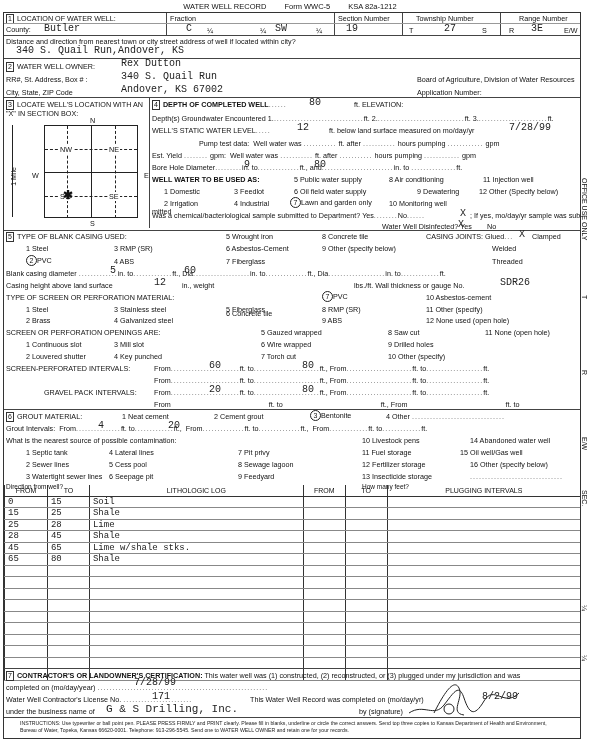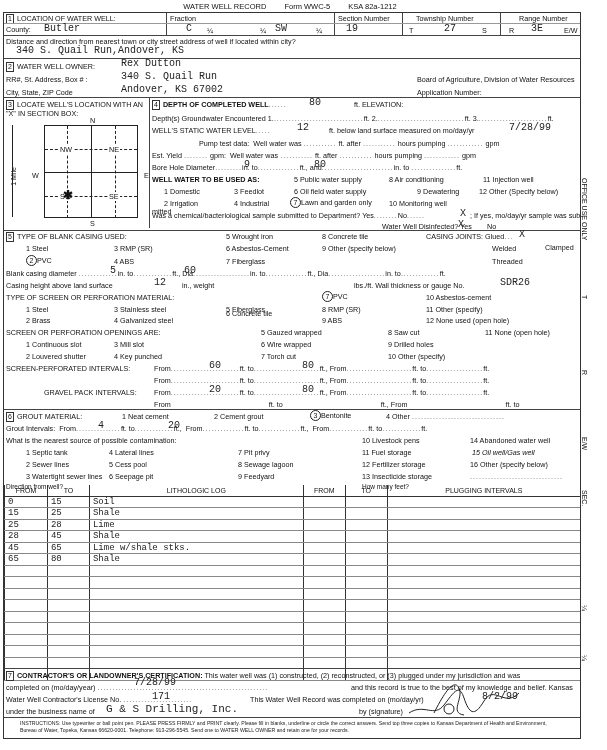--- a/index.html
+++ b/index.html
@@ -132,21 +132,21 @@
   <div class="abs" style="left:378px;top:209px;">Water Well Disinfected?  Yes</div>
   <div class="abs mono" style="left:454px;top:206px;">X</div>
   <div class="abs" style="left:483px;top:209px;">No</div>
   <div class="hl" style="left:0;top:217px;width:576px;"></div>
 
   <div class="abs" style="left:2px;top:219px;"><span class="num">5</span><span>TYPE OF BLANK CASING USED:</span></div>
   <div class="abs" style="left:222px;top:219px;">5 Wrought iron</div>
   <div class="abs" style="left:318px;top:219px;">8 Concrete tile</div>
   <div class="abs" style="left:422px;top:219px;"><span>CASING JOINTS: Glued</span><span class="dots">...</span></div>
   <div class="abs mono" style="left:515px;top:216px;">X</div>
-  <div class="abs" style="left:528px;top:230px;margin-left:13px;">Clamped</div>
+  <div class="abs" style="left:528px;top:219px;">Clamped</div>
   <div class="abs" style="left:22px;top:231px;">1 Steel</div>
   <div class="abs" style="left:110px;top:231px;">3 RMP (SR)</div>
   <div class="abs" style="left:222px;top:231px;">6 Asbestos-Cement</div>
   <div class="abs" style="left:318px;top:231px;">9 Other (specify below)</div>
   <div class="abs" style="left:488px;top:231px;">Welded</div>
   <div class="abs" style="left:22px;top:242px;"><span class="circ">2</span><span>PVC</span></div>
   <div class="abs" style="left:110px;top:244px;">4 ABS</div>
   <div class="abs" style="left:222px;top:244px;">7 Fiberglass</div>
   <div class="abs" style="left:488px;top:244px;">Threaded</div>
   <div class="abs" style="left:2px;top:256px;"><span>Blank casing diameter</span> <span class="dots">.............</span>in. to<span class="dots">.............</span>ft., Dia<span class="dots">...................</span>in. to<span class="dots">..............</span>ft., Dia<span class="dots">...................</span>in. to<span class="dots">.............</span>ft.</div>
@@ -202,21 +202,21 @@
   <div class="abs" style="left:2px;top:411px;"><span>Grout Intervals:</span>&nbsp; From<span class="dots">...............</span>ft. to<span class="dots">.............</span>ft., &nbsp;From<span class="dots">..............</span>ft. to<span class="dots">..............</span>ft., &nbsp;From<span class="dots">.............</span>ft. to<span class="dots">.............</span>ft.</div>
   <div class="abs mono" style="left:94px;top:407px;">4</div>
   <div class="abs mono" style="left:164px;top:407px;">20</div>
   <div class="abs" style="left:2px;top:423px;">What is the nearest source of possible contamination:</div>
   <div class="abs" style="left:358px;top:423px;">10 Livestock pens</div>
   <div class="abs" style="left:466px;top:423px;">14 Abandoned water well</div>
   <div class="abs" style="left:22px;top:435px;">1 Septic tank</div>
   <div class="abs" style="left:105px;top:435px;">4 Lateral lines</div>
   <div class="abs" style="left:234px;top:435px;">7 Pit privy</div>
   <div class="abs" style="left:358px;top:435px;">11 Fuel storage</div>
-  <div class="abs" style="left:468px;top:435px;font-style:italic;">15 Oil well/Gas well</div>
+  <div class="abs" style="left:456px;top:435px;">15 Oil well/Gas well</div>
   <div class="abs" style="left:22px;top:447px;">2 Sewer lines</div>
   <div class="abs" style="left:105px;top:447px;">5 Cess pool</div>
   <div class="abs" style="left:234px;top:447px;">8 Sewage lagoon</div>
   <div class="abs" style="left:358px;top:447px;">12 Fertilizer storage</div>
   <div class="abs" style="left:466px;top:447px;">16 Other (specify below)</div>
   <div class="abs" style="left:22px;top:459px;">3 Watertight sewer lines</div>
   <div class="abs" style="left:105px;top:459px;">6 Seepage pit</div>
   <div class="abs" style="left:234px;top:459px;">9 Feedyard</div>
   <div class="abs" style="left:358px;top:459px;">13 Insecticide storage</div>
   <div class="abs dots" style="left:466px;top:459px;">...............................</div>
@@ -369,21 +369,20 @@
           <td></td>
           <td></td>
         </tr>
   </tbody>
     </table>
 
   <div class="hl" style="left:0;top:655px;width:576px;"></div>
   <div class="abs" style="left:2px;top:658px;"><span class="num">7</span><span class="bold">CONTRACTOR'S OR LANDOWNER'S CERTIFICATION:</span> <span>This water well was</span> <span>(1) constructed, (2) reconstructed, or (3) plugged under my jurisdiction and was</span></div>
   <div class="abs" style="left:2px;top:670px;"><span>completed on (mo/day/year)</span> <span class="dots">.........................................................</span></div>
   <div class="abs mono" style="left:130px;top:664px;">7/28/99</div>
-  <div class="abs" style="left:347px;top:670px;">and this record is true to the best of my knowledge and belief. Kansas</div>
   <div class="abs" style="left:2px;top:682px;"><span>Water Well Contractor's License No.</span> <span class="dots">.......................</span></div>
   <div class="abs mono" style="left:148px;top:678px;">171</div>
   <div class="abs" style="left:246px;top:682px;">This Water Well Record was completed on (mo/day/yr)</div>
   <div class="abs mono" style="left:478px;top:678px;">8/2/99</div>
   <div class="abs" style="left:2px;top:694px;">under the business name of</div>
   <div class="abs mono" style="left:102px;top:690px;font-size:11px;">G &amp; S Drilling, Inc.</div>
   <div class="abs" style="left:355px;top:694px;">by (signature)</div>
   <svg class="abs" style="left:400px;top:660px;" width="120" height="48">
     <path d="M5,40 C20,30 30,45 40,32 S55,10 60,25 S70,45 80,28 S100,35 115,20" fill="none" stroke="#222" stroke-width="1"></path>
     <path d="M30,40 C40,20 50,5 55,15 S45,40 60,42" fill="none" stroke="#222" stroke-width="1"></path>

